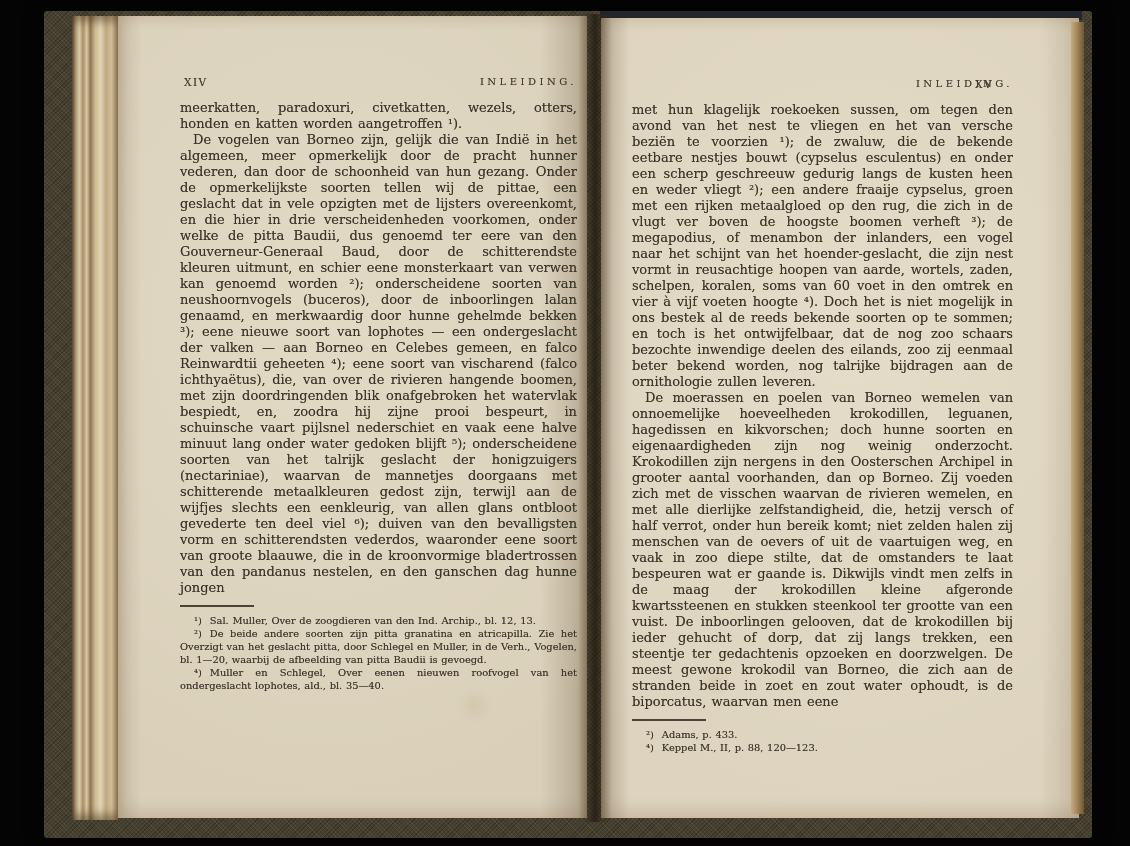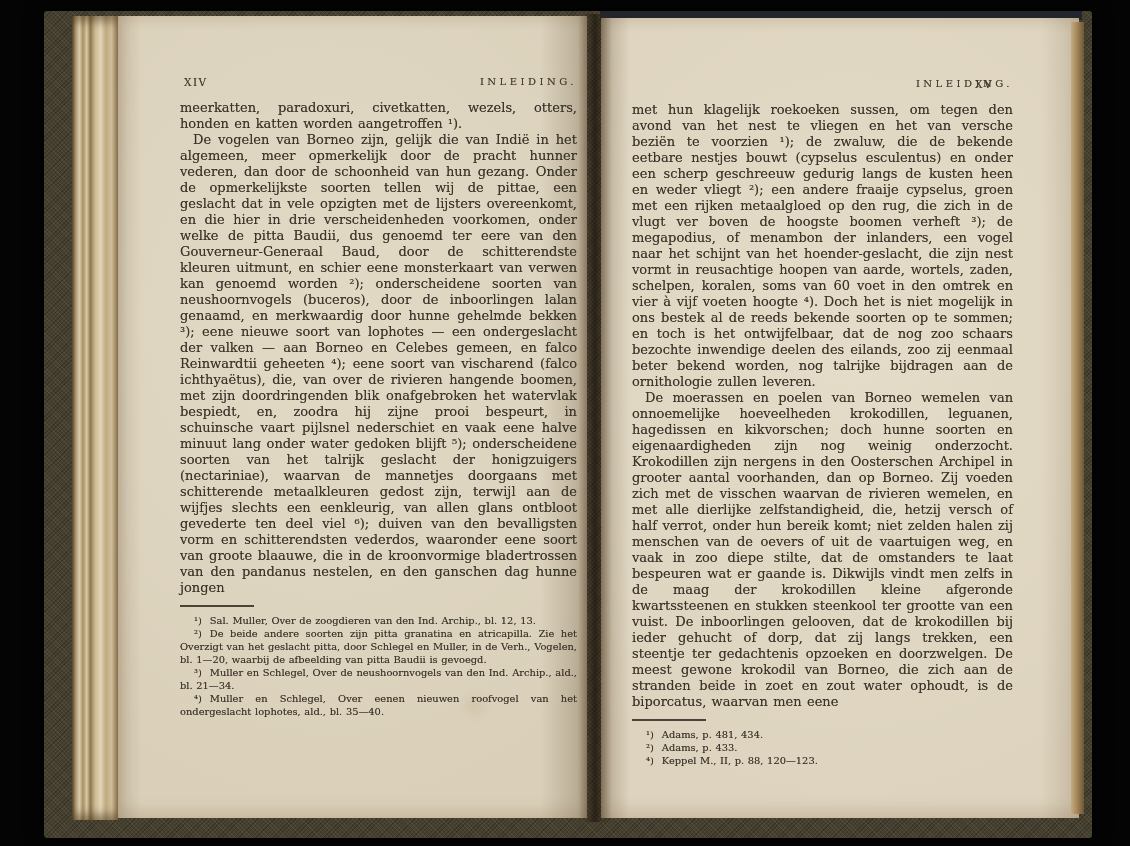--- a/index.html
+++ b/index.html
@@ -115,43 +115,37 @@
     </div>
     <div class="footnotes">
       <div class="footnote-rule"></div>
       <div class="footnote">
         <span class="fn-marker">¹)</span><span>Sal. Muller, Over de zoogdieren van den Ind. Archip., bl. 12, 13.</span>
       </div>
       <div class="footnote">
         <span class="fn-marker">²)</span><span>De beide andere soorten zijn pitta granatina en atricapilla. Zie het Overzigt van het geslacht pitta, door Schlegel en Muller, in de Verh., Vogelen, bl. 1—20, waarbij de afbeelding van pitta Baudii is gevoegd.</span>
       </div>
       <div class="footnote">
-        <span class="fn-marker">³)</span><span>Muller en Schlegel, Over de neushoornvogels van den Ind. Archip., ald., bl. 21—34.</span>
-      </div>
-      <div class="footnote">
         <span class="fn-marker">⁴)</span><span>Muller en Schlegel, Over eenen nieuwen roofvogel van het ondergeslacht lophotes, ald., bl. 35—40.</span>
       </div>
     </div>
   </section>
 
   <section class="page page-right">
     <div class="page-header">
       <span class="running-header">INLEIDING.</span>
       <span class="page-number pn-right">XV</span>
     </div>
     <div class="page-body">
       <p>met hun klagelijk roekoeken sussen, om tegen den avond van het nest te vliegen en het van versche beziën te voorzien ¹); de zwaluw, die de bekende eetbare nestjes bouwt (cypselus esculentus) en onder een scherp geschreeuw gedurig langs de kusten heen en weder vliegt ²); een andere fraaije cypselus, groen met een rijken metaalgloed op den rug, die zich in de vlugt ver boven de hoogste boomen verheft ³); de megapodius, of menambon der inlanders, een vogel naar het schijnt van het hoender-geslacht, die zijn nest vormt in reusachtige hoopen van aarde, wortels, zaden, schelpen, koralen, soms van 60 voet in den omtrek en vier à vijf voeten hoogte ⁴).  Doch het is niet mogelijk in ons bestek al de reeds bekende soorten op te sommen; en toch is het ontwijfelbaar, dat de nog zoo schaars bezochte inwendige deelen des eilands, zoo zij eenmaal beter bekend worden, nog talrijke bijdragen aan de ornithologie zullen leveren.</p>
       <p class="indent">De moerassen en poelen van Borneo wemelen van onnoemelijke hoeveelheden krokodillen, leguanen, hagedissen en kikvorschen; doch hunne soorten en eigenaardigheden zijn nog weinig onderzocht. Krokodillen zijn nergens in den Oosterschen Archipel in grooter aantal voorhanden, dan op Borneo.  Zij voeden zich met de visschen waarvan de rivieren wemelen, en met alle dierlijke zelfstandigheid, die, hetzij versch of half verrot, onder hun bereik komt; niet zelden halen zij menschen van de oevers of uit de vaartuigen weg, en vaak in zoo diepe stilte, dat de omstanders te laat bespeuren wat er gaande is.  Dikwijls vindt men zelfs in de maag der krokodillen kleine afgeronde kwartssteenen en stukken steenkool ter grootte van een vuist.  De inboorlingen gelooven, dat de krokodillen bij ieder gehucht of dorp, dat zij langs trekken, een steentje ter gedachtenis opzoeken en doorzwelgen.  De meest gewone krokodil van Borneo, die zich aan de stranden beide in zoet en zout water ophoudt, is de biporcatus, waarvan men eene</p>
     </div>
     <div class="footnotes">
       <div class="footnote-rule"></div>
       <div class="footnote">
-        <span class="fn-marker">¹)</span><span>Adams, p. 481, 434.</span>
-      </div>
-      <div class="footnote">
         <span class="fn-marker">²)</span><span>Adams, p. 433.</span>
       </div>
       <div class="footnote">
         <span class="fn-marker">⁴)</span><span>Keppel M., II, p. 88, 120—123.</span>
       </div>
     </div>
   </section>
 
   <div class="fore-edge-right"></div>
   <div class="gutter"></div>

